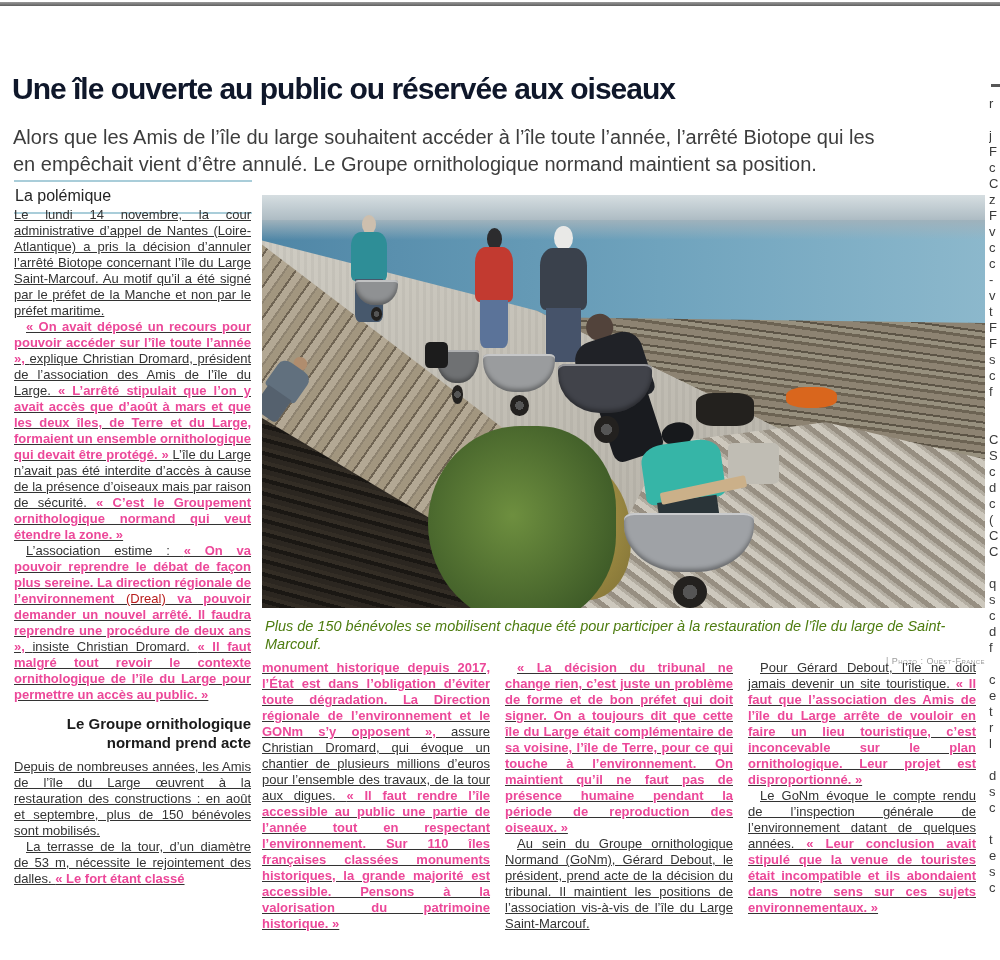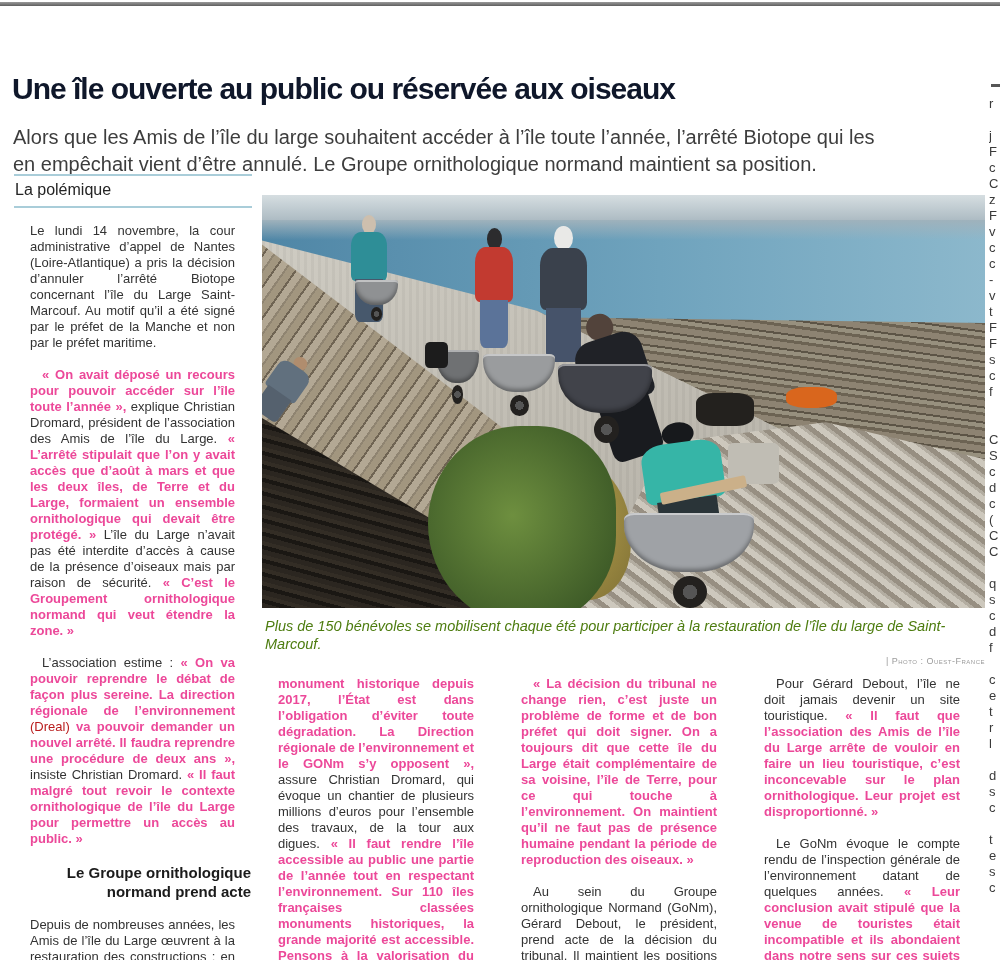--- a/index.html
+++ b/index.html
@@ -7,27 +7,27 @@
        font-family:"Liberation Sans","DejaVu Sans",sans-serif;color:#2f2f2f;}
 
   .top-rule{position:absolute;left:0;top:2px;width:1000px;height:4px;
             background:linear-gradient(180deg,#9a9a9a,#5f5f5f);}
 
   .headline{position:absolute;left:12px;top:46px;width:975px;
             font-size:30px;font-weight:700;color:#0f172a;letter-spacing:-1px;line-height:46px;}
   .standfirst{position:absolute;left:13px;top:104px;width:880px;
               font-size:20px;line-height:27px;color:#3d3d3d;}
 
-  .kicker{position:absolute;left:14px;top:174px;width:237px;
+  .kicker{position:absolute;left:14px;top:180px;width:237px;
           border-top:2px solid #a9cdd9;border-bottom:2px solid #a9cdd9;
           padding:5px 0 7px 1px;font-size:16px;color:#242424;}
 
   .col{position:absolute;width:237px;font-size:13px;line-height:16px;
        text-align:justify;color:#333;hyphens:auto;-webkit-hyphens:auto;}
-  .col p{margin:16px;}
+  .col p{margin:0;text-decoration:underline;}
   .col p.ind{text-indent:12px;}
   .col .b{font-weight:700;color:#ec4899;}
   .col .dim{color:#b91c1c;}
   .crosshead{margin:11px 0 7px 13px;font-size:15px;font-weight:700;
              line-height:19px;color:#1b1b1b;text-align:right;}
   #col-1{left:14px;top:207px;}
   #col-2{left:262px;top:660px;width:228px;}
   #col-3{left:505px;top:660px;width:228px;}
   #col-4{left:748px;top:660px;width:228px;}
 

